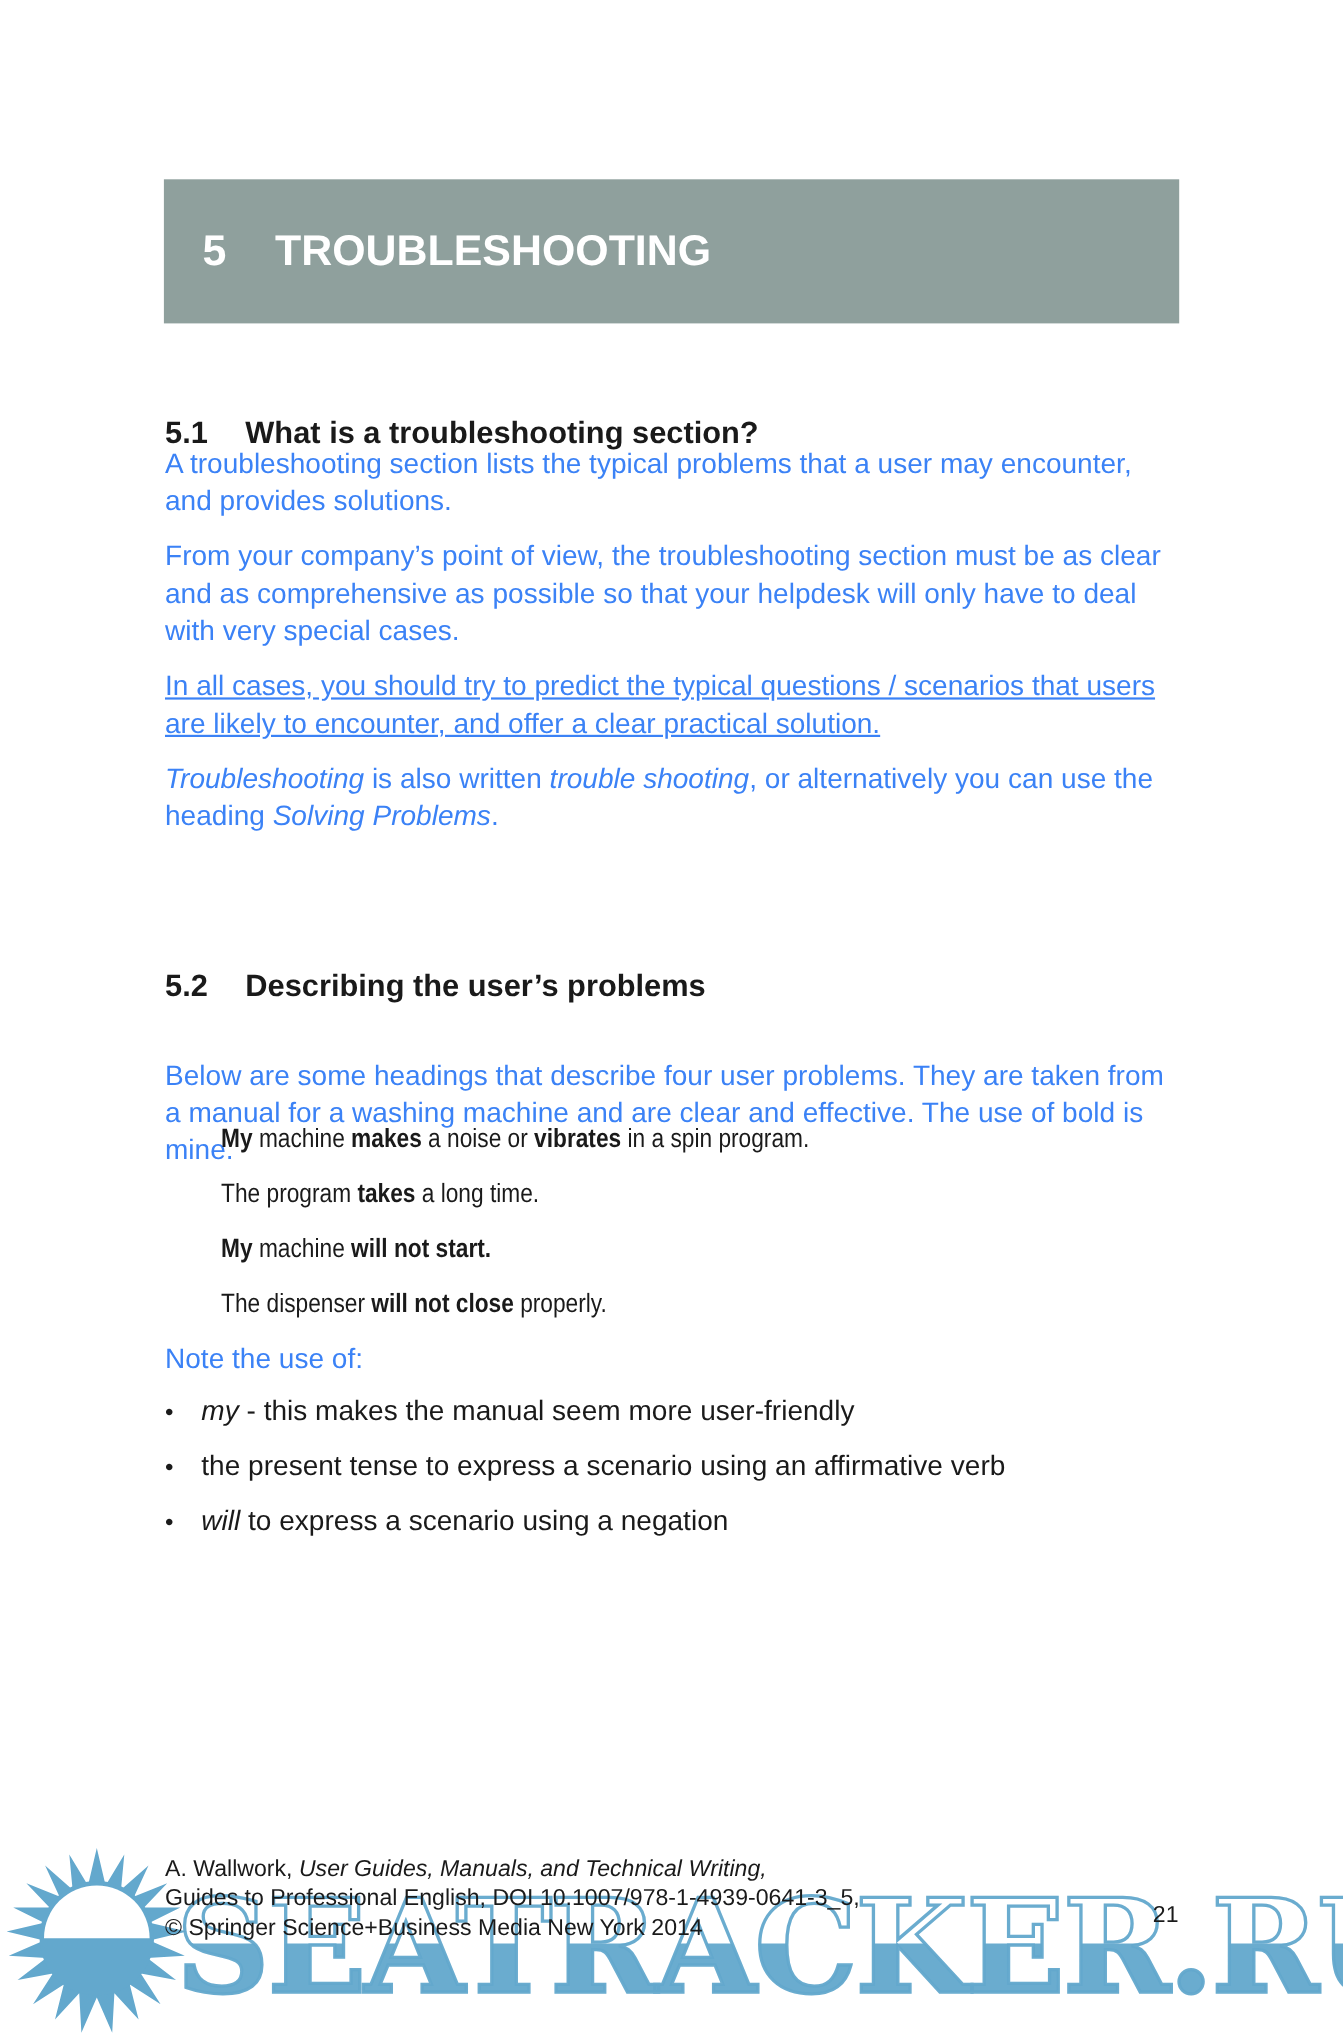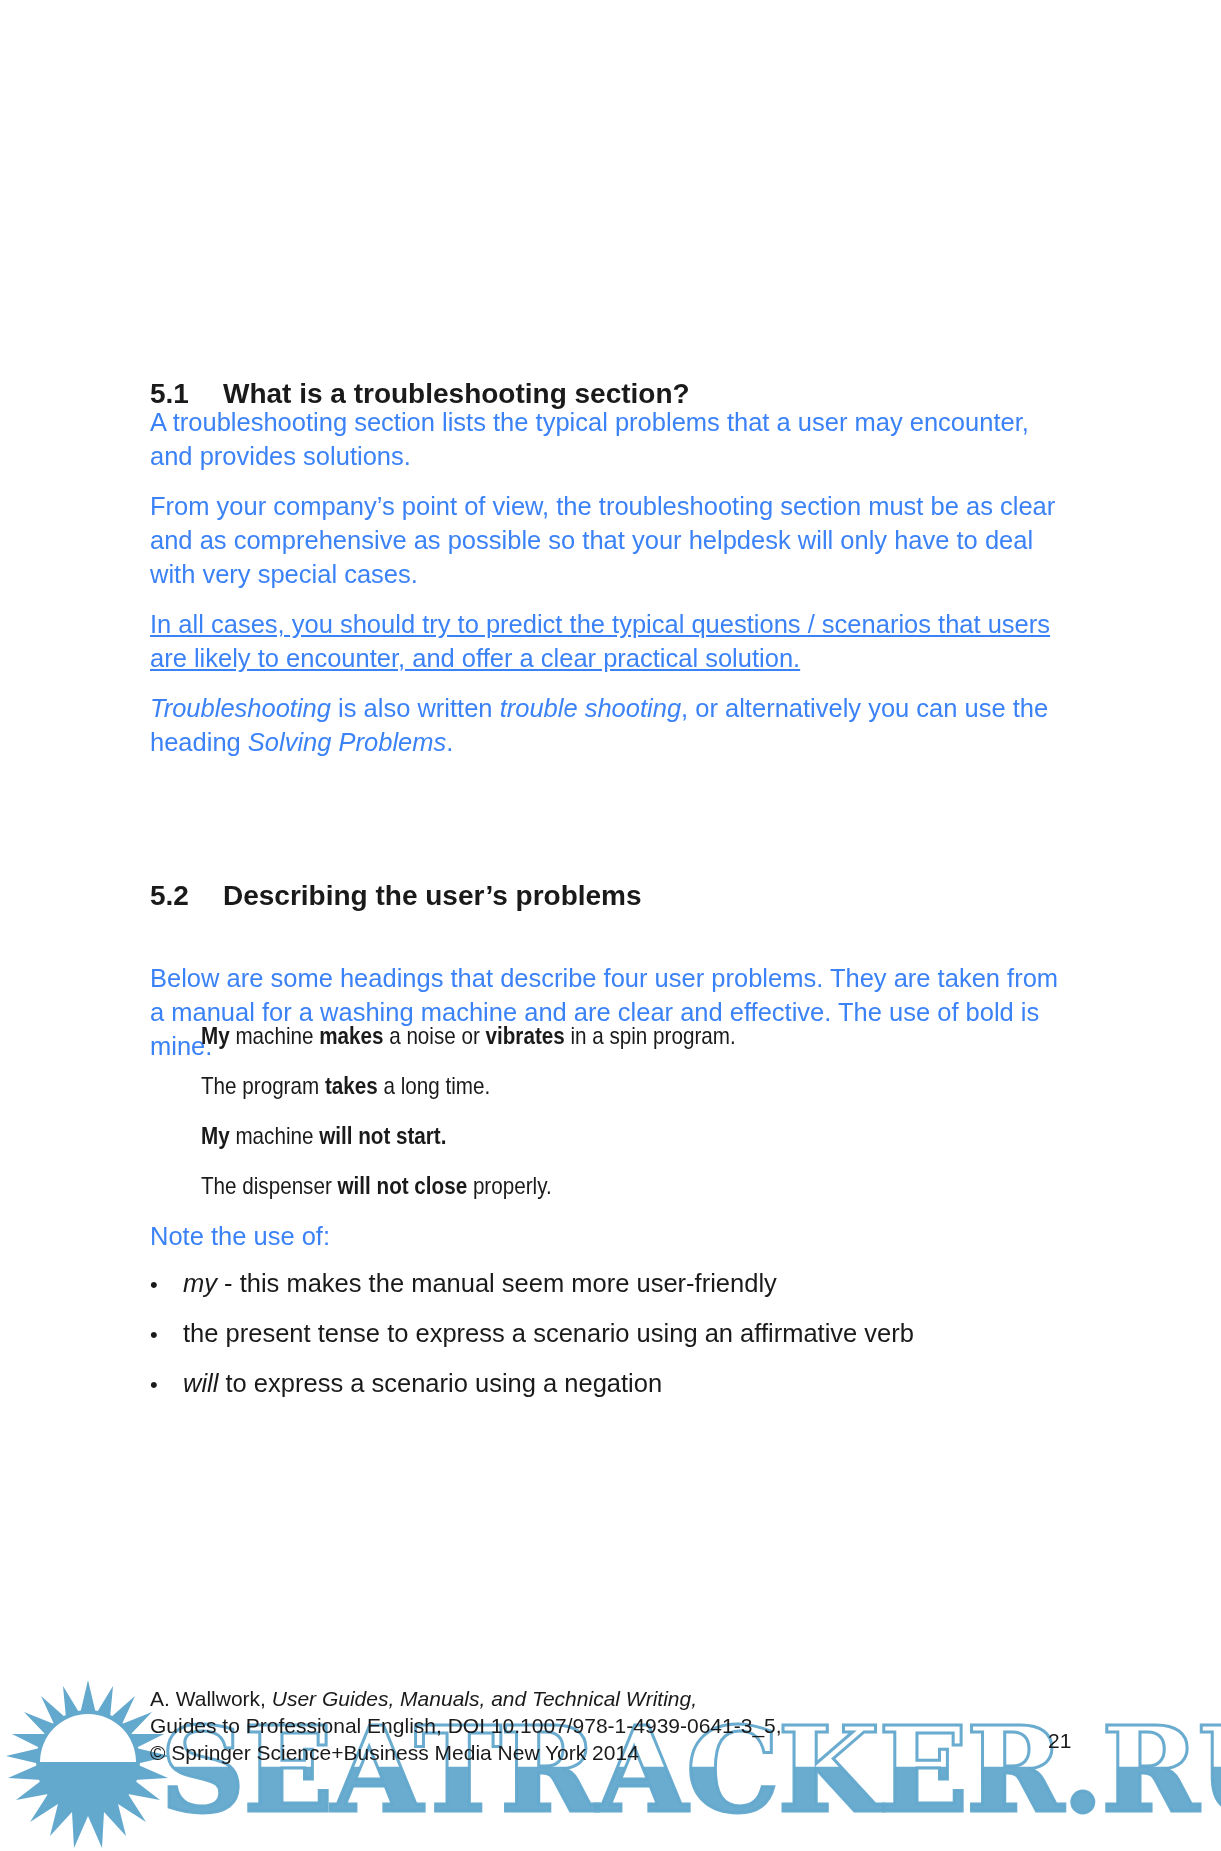--- a/index.html
+++ b/index.html
@@ -51,20 +51,25 @@
     position: absolute; left: 160px; top: 1700px; font-family: "DejaVu Serif", serif;
     font-weight: bold; font-size: 118px; letter-spacing: -2px; color: #63a8cd;
     white-space: nowrap; clip-path: inset(48% 0 0 0); opacity: 0.95;
   }
 </style>
 </head>
 <body>
 
 <div class="page">
 
+  <div class="chapter-banner">
+    <div class="chapter-title">
+      <span class="chapter-num">5</span><span>TROUBLESHOOTING</span>
+    </div>
+  </div>
 
   <div class="section-heading" style="top:354px;">
     <span class="num">5.1</span><span>What is a troubleshooting section?</span>
   </div>
 
   <div class="para" style="top:405px;">A troubleshooting section lists the typical problems that a user may encounter, and provides solutions.</div>
   <div class="para" style="top:489px;">From your company’s point of view, the troubleshooting section must be as clear and as comprehensive as possible so that your helpdesk will only have to deal with very special cases.</div>
   <div class="para" style="top:607px;text-decoration:underline;">In all cases, you should try to predict the typical questions / scenarios that users are likely to encounter, and offer a clear practical solution.</div>
   <div class="para" style="top:691px;">
     <i>Troubleshooting</i><span> is also written </span><i>trouble shooting</i><span>, or alternatively you can use the heading </span><i>Solving Problems</i><span>.</span>

